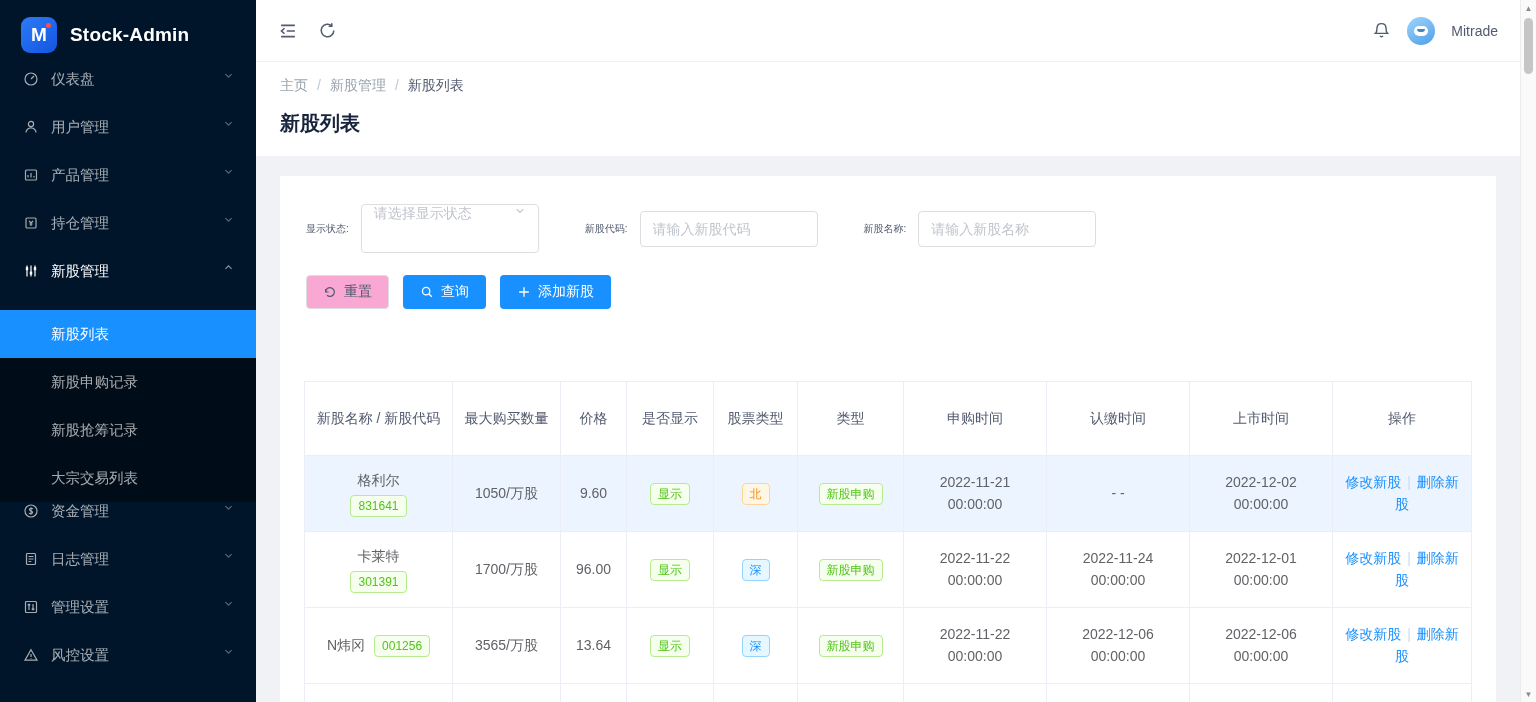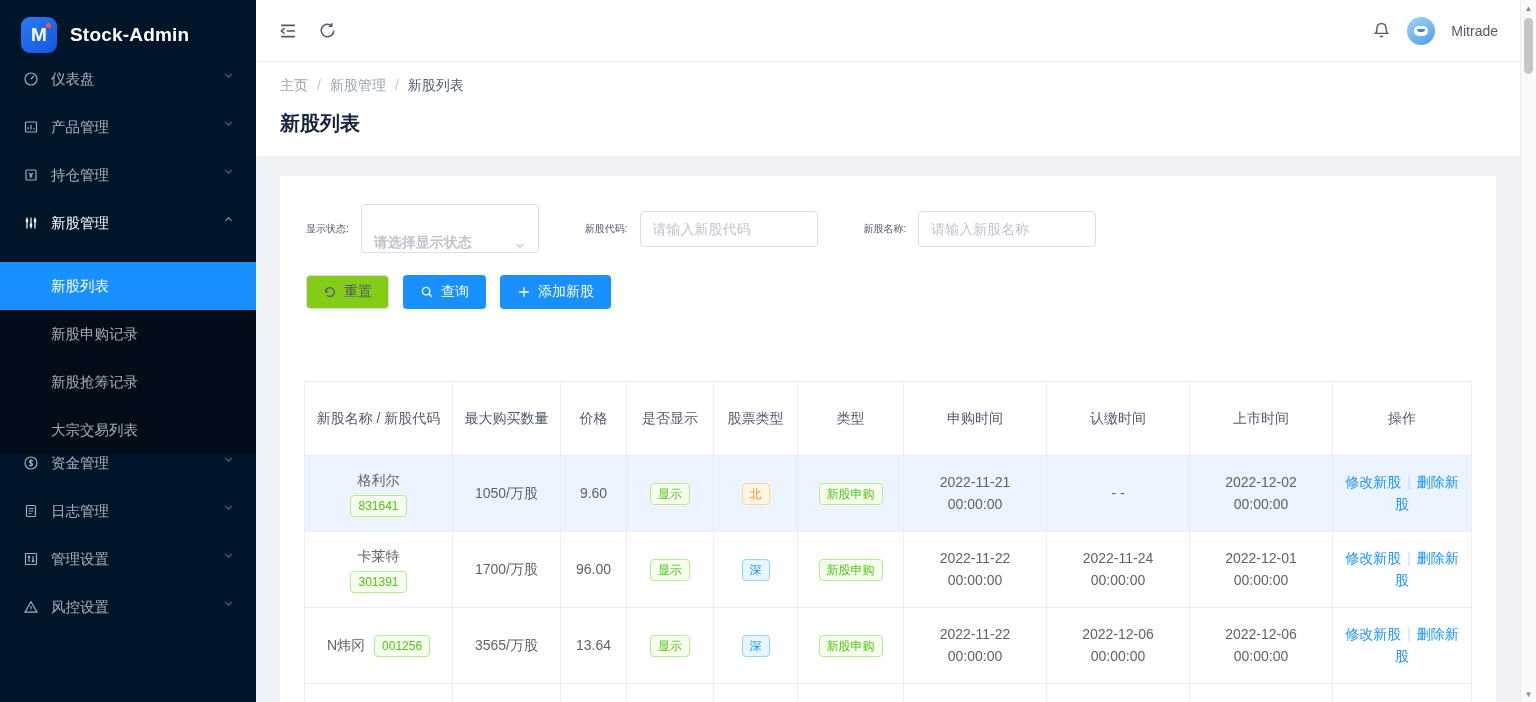--- a/index.html
+++ b/index.html
@@ -39,30 +39,30 @@
   .breadcrumb .crumb.last { color:#515a6e; cursor:default; }
   .breadcrumb .sep { margin:0 9px; color:#c2c8cf; }
   .page-title { margin-top:15px; font-size:20px; font-weight:bold; color:#17233d; }
 
   .content { flex:1; padding:20px 24px; overflow:hidden; }
   .card { background:#fff; padding:28px 24px 24px; min-height:900px; }
 
   .filter-row { display:flex; align-items:center; gap:46px; padding-left:2px; }
   .filter-group { display:flex; align-items:center; gap:12px; }
   .filter-label { font-size:10px; color:#515a6e; white-space:nowrap; }
-  .select-box { width:178px; height:49px; border:1px solid #dcdee2; border-radius:4px; display:flex; align-items:flex-end; padding:0 12px; cursor:pointer; background:#fff;font-weight:bold; }
+  .select-box { width:178px; height:49px; border:1px solid #dcdee2; border-radius:4px; display:flex; align-items:flex-start; padding:0 12px; cursor:pointer; background:#fff; }
   .select-box .sel-placeholder { flex:1; font-size:14px; color:#c0c4cc; }
   .select-box .sel-arrow { color:#c0c4cc; font-size:12px; display:flex; }
   .text-input { width:178px; height:36px; border:1px solid #dcdee2; border-radius:4px; padding:0 12px; font-size:14px; color:#515a6e; font-family:inherit; outline:none; }
   .text-input::placeholder { color:#c0c4cc; }
 
   .btn-row { display:flex; align-items:center; gap:14px; margin-top:22px; padding-left:2px; }
   .btn { height:34px; border-radius:4px; display:inline-flex; align-items:center; gap:7px; padding:0 16px; font-size:14px; cursor:pointer; border:1px solid transparent; }
   .btn svg { width:14px; height:14px; }
-  .btn-default { background:#84cc16; border-color:#dcdee2; color:#515a6e; }
+  .btn-default { background:#f9a8d4; border-color:#dcdee2; color:#515a6e; }
   .btn-primary { background:#1890ff; color:#fff;justify-content:space-between; }
 
   .table-wrap { margin-top:72px; }
   table { width:100%; border-collapse:collapse; table-layout:fixed; font-size:14px; color:#606266; }
   th, td { border:1px solid #ebeef5; text-align:center; vertical-align:middle; padding:8px 8px; line-height:1.55; }
   th { height:74px; font-weight:normal; color:#515a6e; background:#fff; }
   td { height:76px; }
   tr.highlight td { background:#ecf5ff; }
   .stock-name { color:#606266; }
   .name-stack .code-tag { margin-top:4px; }
@@ -101,20 +101,34 @@
           </svg>
       </span>
       <span class="mi-label">仪表盘</span>
       <span class="chev">
           <svg width="11" height="11" viewBox="0 0 16 16" fill="none" stroke="currentColor" stroke-width="1.6">
             <path d="M3.5 6 L8 10.5 L12.5 6"></path>
           </svg>
         </span>
     </div>
 
+    <div class="menu-item">
+      <span class="mi-icon">
+        <svg viewBox="0 0 16 16" fill="none" stroke="currentColor" stroke-width="1.2">
+            <circle cx="8" cy="5" r="2.6"></circle>
+            <path d="M3 13.5 a5 4.6 0 0 1 10 0"></path>
+          </svg>
+      </span>
+      <span class="mi-label">用户管理</span>
+      <span class="chev">
+          <svg width="11" height="11" viewBox="0 0 16 16" fill="none" stroke="currentColor" stroke-width="1.6">
+            <path d="M3.5 6 L8 10.5 L12.5 6"></path>
+          </svg>
+        </span>
+    </div>
 
     <div class="menu-item">
       <span class="mi-icon">
         <svg viewBox="0 0 16 16" fill="none" stroke="currentColor" stroke-width="1.2">
             <rect x="2.5" y="3" width="11" height="10" rx="1"></rect>
             <path d="M5 10.5 V8 M8 10.5 V6 M11 10.5 V9"></path>
           </svg>
       </span>
       <span class="mi-label">产品管理</span>
       <span class="chev">

